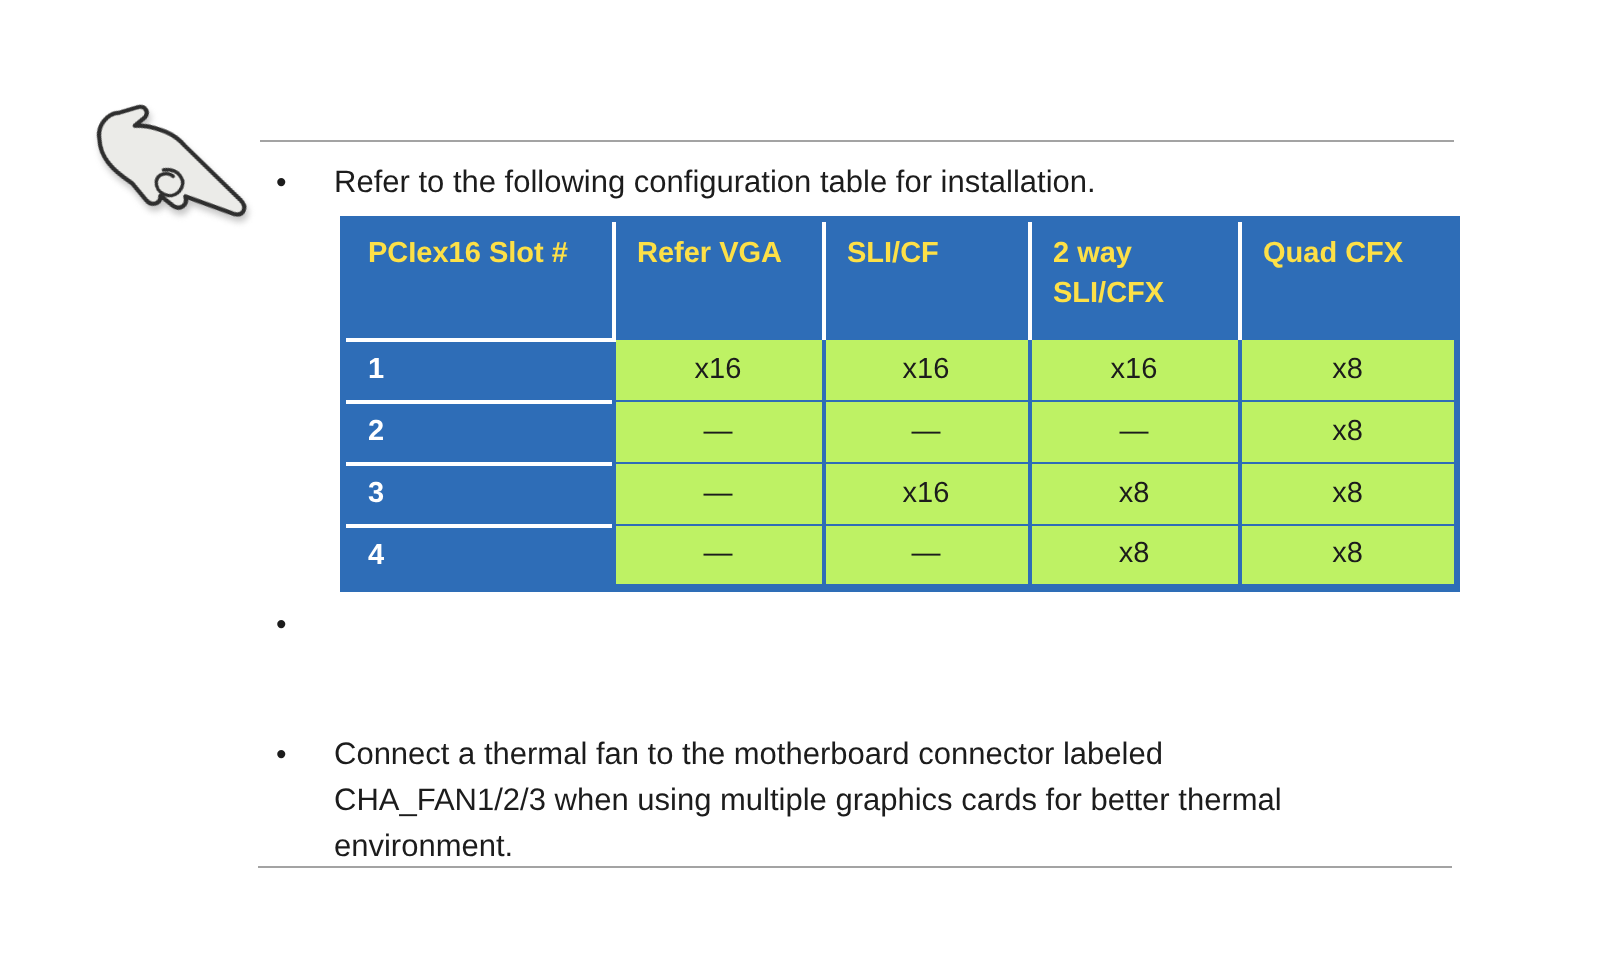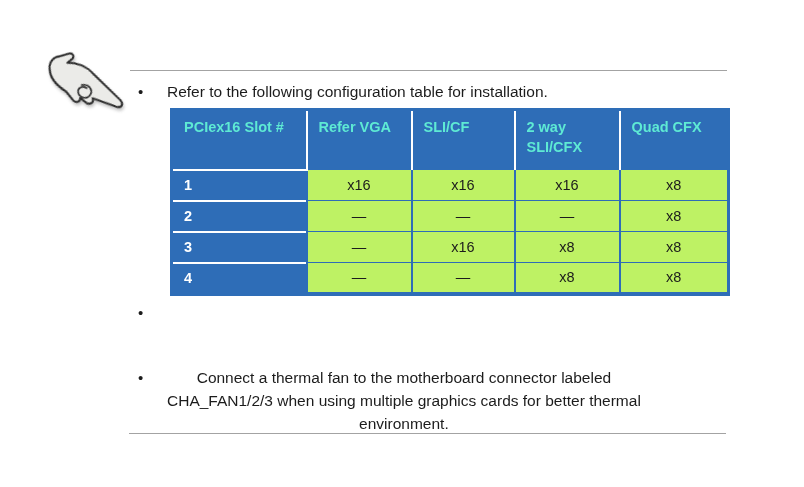--- a/index.html
+++ b/index.html
@@ -48,38 +48,37 @@
     width: 29px;
     flex: 0 0 29px;
     font-size: 15px;
     line-height: 23px;
     color: #1c1c1c;
   }
   .bullet-text {
     font-size: 15.5px;
     line-height: 23px;
     color: #1c1c1c;
-    text-align: center;
   }
   .bline { white-space: nowrap; }
 
   .cfg-table {
     position: absolute;
     left: 170px;
     top: 108px;
     width: 557px;
     border-collapse: collapse;
     table-layout: fixed;
     border: 3px solid #2e6db7;
     border-bottom-width: 4px;
     font-size: 14.5px;
   }
   .cfg-table th {
     background: #2e6db7;
-    color: #5eead4;
+    color: #fde047;
     font-weight: bold;
     text-align: left;
     vertical-align: top;
     padding: 6px 6px 12px 11px;
     line-height: 20px;
     border-left: 2px solid #ffffff;
   }
   .cfg-table th:first-child { border-left: none; }
   .cfg-table thead tr { height: 53px; }
   .cfg-table tbody tr { height: 31px; }

